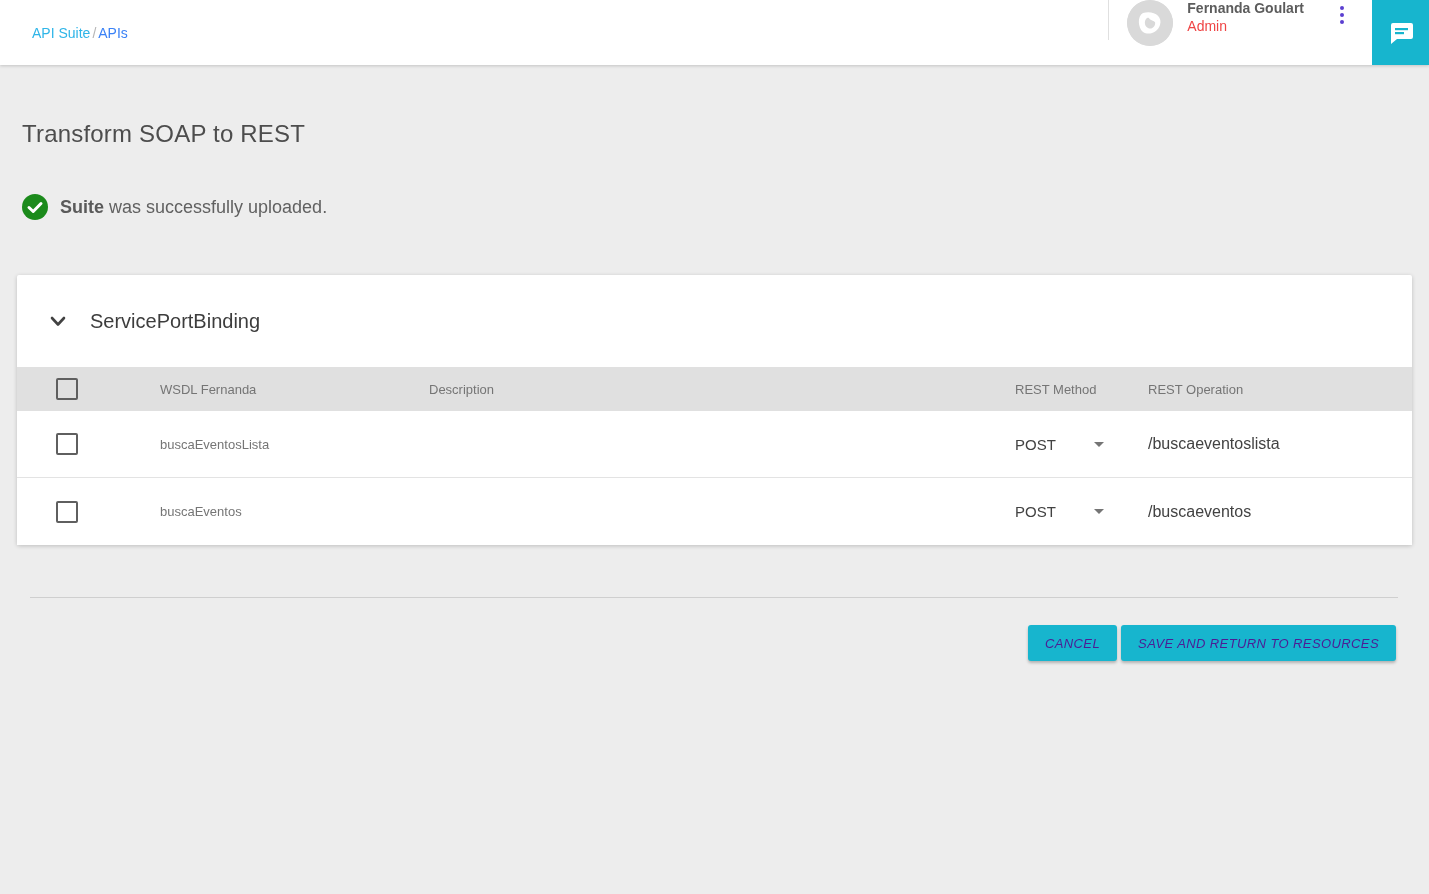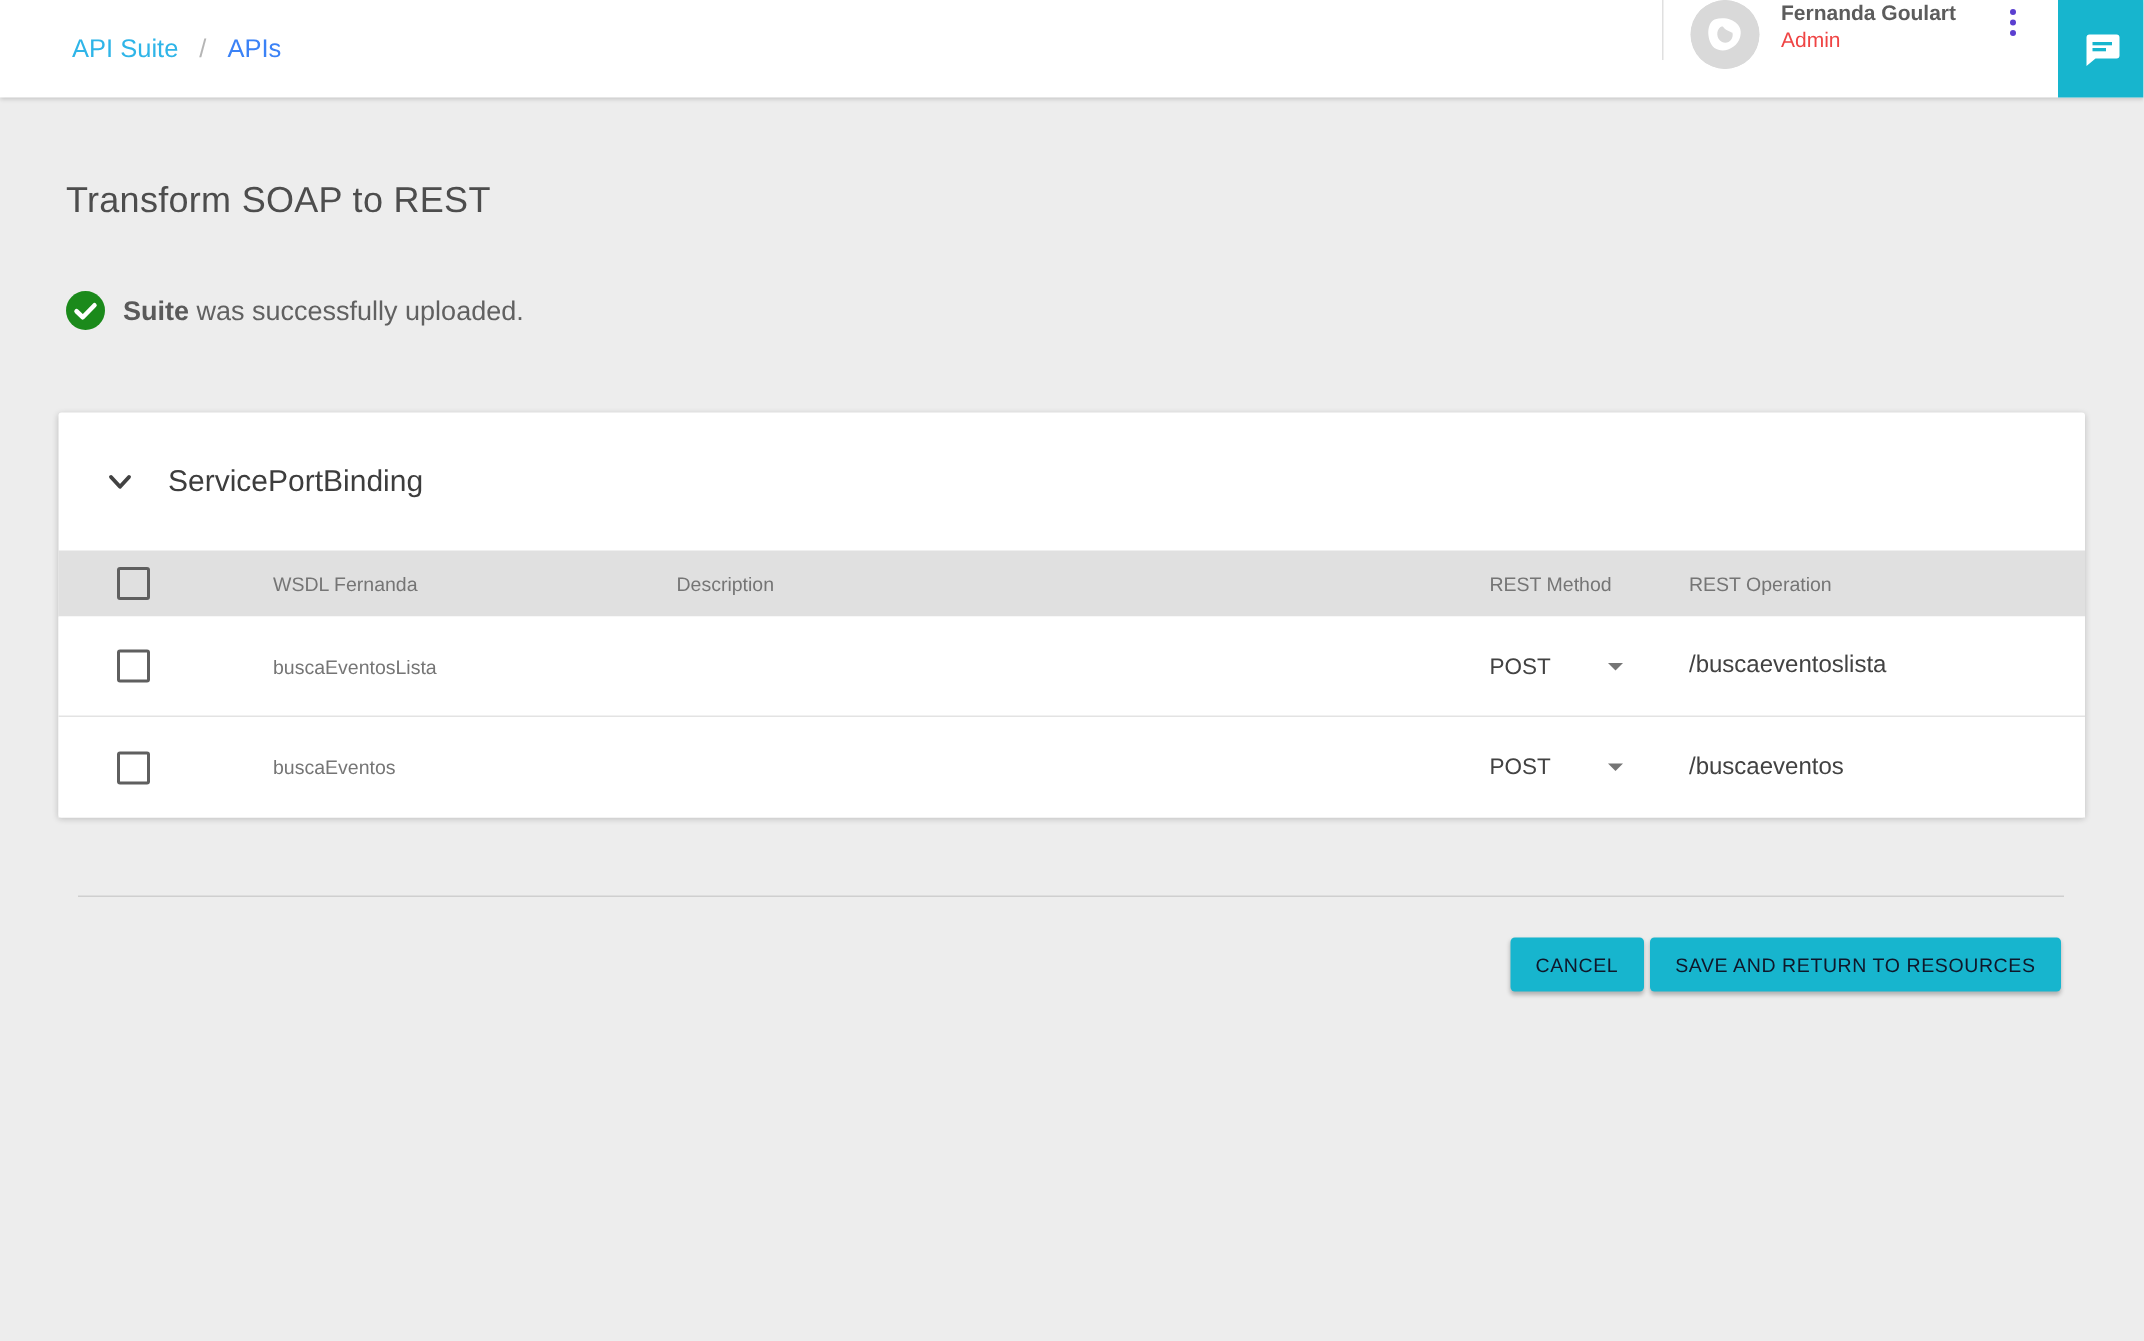--- a/index.html
+++ b/index.html
@@ -15,25 +15,25 @@
   .topbar {
     height:65px;
     background:#ffffff;
     display:flex;
     align-items:center;
     box-shadow:0 1px 3px rgba(0,0,0,0.18);
     position:relative;
     z-index:5;
   }
   .breadcrumb {
-    padding-left:48px;
-    font-size:17px;
-    display:flex;
-    align-items:center;
-    gap:14px;
+    padding-left:32px;
+    font-size:14px;
+    display:flex;
+    align-items:center;
+    gap:2px;
   }
   .breadcrumb a {
     color:#2fb5e8;
     text-decoration:none;
     cursor:pointer;
   }
   .breadcrumb .sep { color:#b5b5b5; }
   .breadcrumb .current { color:#3b82f6;text-align:center; }
 
   .topbar-right {
@@ -78,21 +78,21 @@
     width:57px;
     height:65px;
     background:#17b5ce;
     display:flex;
     align-items:center;
     justify-content:center;
     cursor:pointer;
   }
 
   
-  .content { padding:0 39px; }
+  .content { padding:0 17px; }
   .page-title {
     margin-top:55px;
     margin-left:5px;
     font-size:24px;
     font-weight:normal;
     color:#4d4d4d;
     letter-spacing:0.2px;
   }
   .success-row {
     margin-top:46px;
@@ -177,28 +177,29 @@
     margin-top:27px;
     display:flex;
     justify-content:flex-end;
     gap:4px;
     padding-right:16px;
   }
   .btn {
     height:36px;
     border:none;
     background:#17b5ce;
-    color:#0f172a;
+    color:#4c1d95;
     font-family:"Liberation Sans", sans-serif;
     font-size:13px;
     letter-spacing:0.4px;
     padding:0 17px;
     border-radius:3px;
     box-shadow:0 2px 3px rgba(0,0,0,0.25);
     cursor:pointer;
+    font-style:italic;
   }
 </style>
 </head>
 <body>
 
 <header class="topbar">
   <nav class="breadcrumb">
     <a>API Suite</a>
     <span class="sep">/</span>
     <span class="current">APIs</span>

